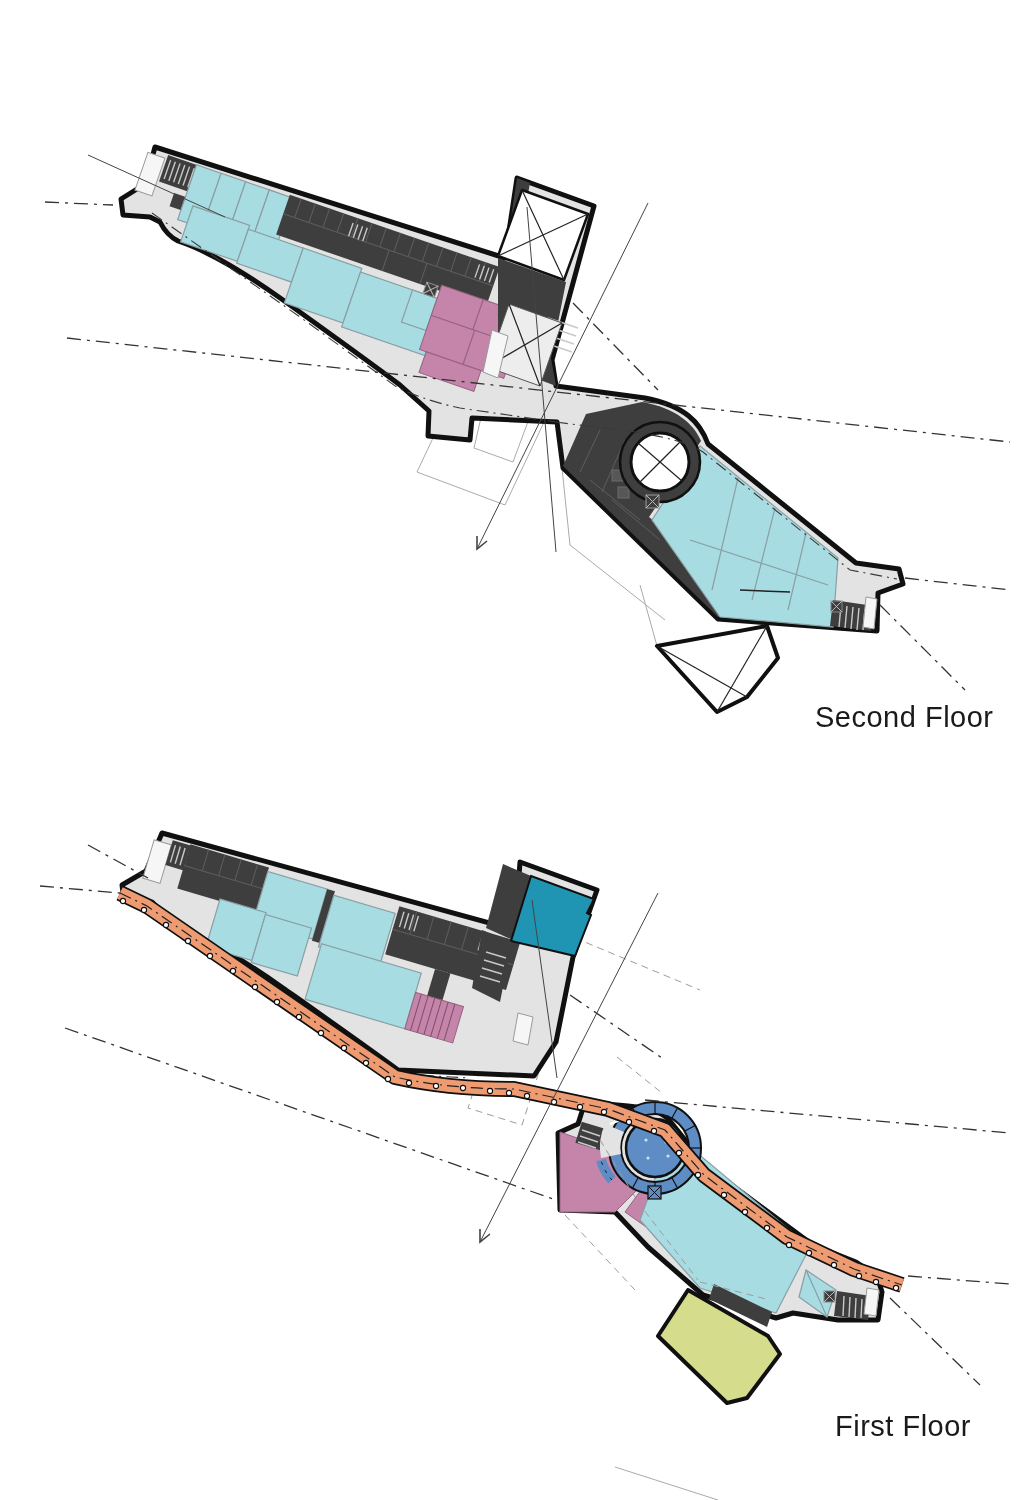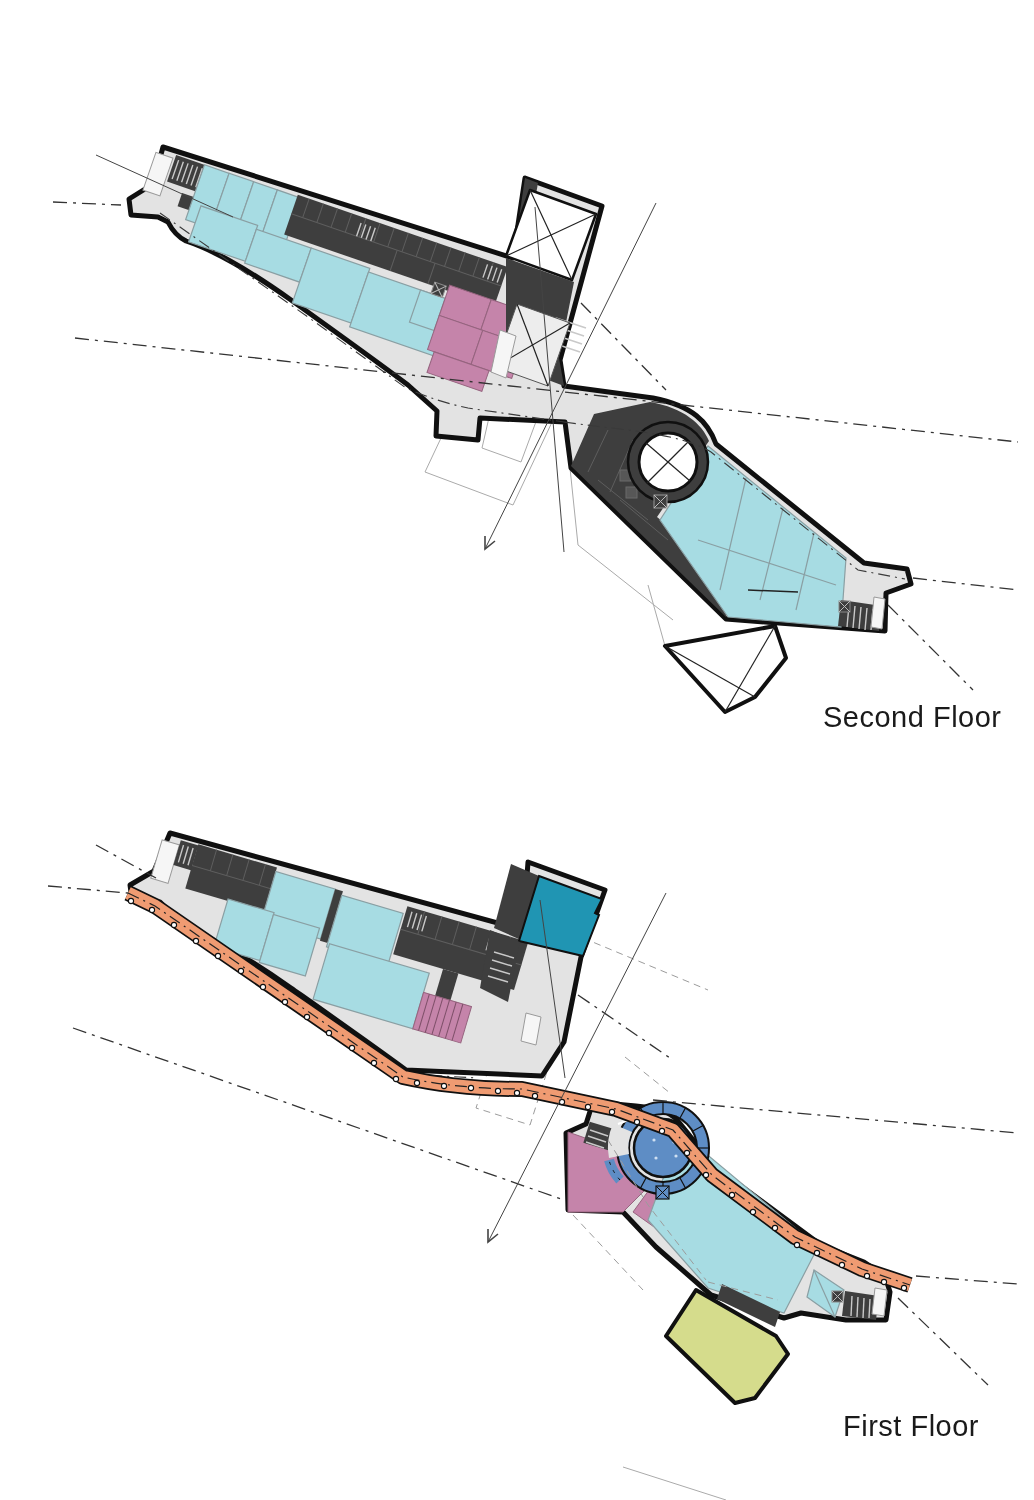--- a/index.html
+++ b/index.html
@@ -1,17 +1,17 @@
 <!DOCTYPE html>
 <html style="--c-background: #ffffff; --c-outline: #101010; --c-floor: #e3e3e3; --c-cyan: #a7dce3; --c-teal: #2095b3; --c-dark: #3e3e3e; --c-pink: #c584aa; --c-blue: #5e8dc5; --c-olive: #d5dc8c; --c-orange: #ef9b72; --c-text: #1a1a1a;"><head>
 <meta charset="utf-8">
 <style>
   html,body{margin:0;padding:0;background:#ffffff;}
   .page{width:853px;height:1500px;position:relative;background:var(--c-background,#fff);
-        font-family:"Liberation Sans", sans-serif;margin-left:8px;}
+        font-family:"Liberation Sans", sans-serif;}
   svg{display:block;}
   text.floor-label{font-family:"Liberation Sans",sans-serif;font-size:29px;fill:var(--c-text,#1a1a1a);letter-spacing:.5px;}
   .outline{fill:var(--c-floor,#e3e3e3);stroke:var(--c-outline,#101010);stroke-width:5;stroke-linejoin:round;}
   .cyan{fill:var(--c-cyan,#a7dce3);stroke:#8a9fa3;stroke-width:1.2;}
   .dark{fill:var(--c-dark,#3e3e3e);stroke:none;}
   .pink{fill:var(--c-pink,#c584aa);stroke:#96647f;stroke-width:1;}
   .teal{fill:var(--c-teal,#2095b3);stroke:#101010;stroke-width:2;}
   .blue{fill:var(--c-blue,#5e8dc5);}
   .olive{fill:var(--c-olive,#d5dc8c);stroke:#101010;stroke-width:4;stroke-linejoin:round;}
   .void{fill:#ffffff;stroke:#101010;stroke-width:2.5;stroke-linejoin:round;}

